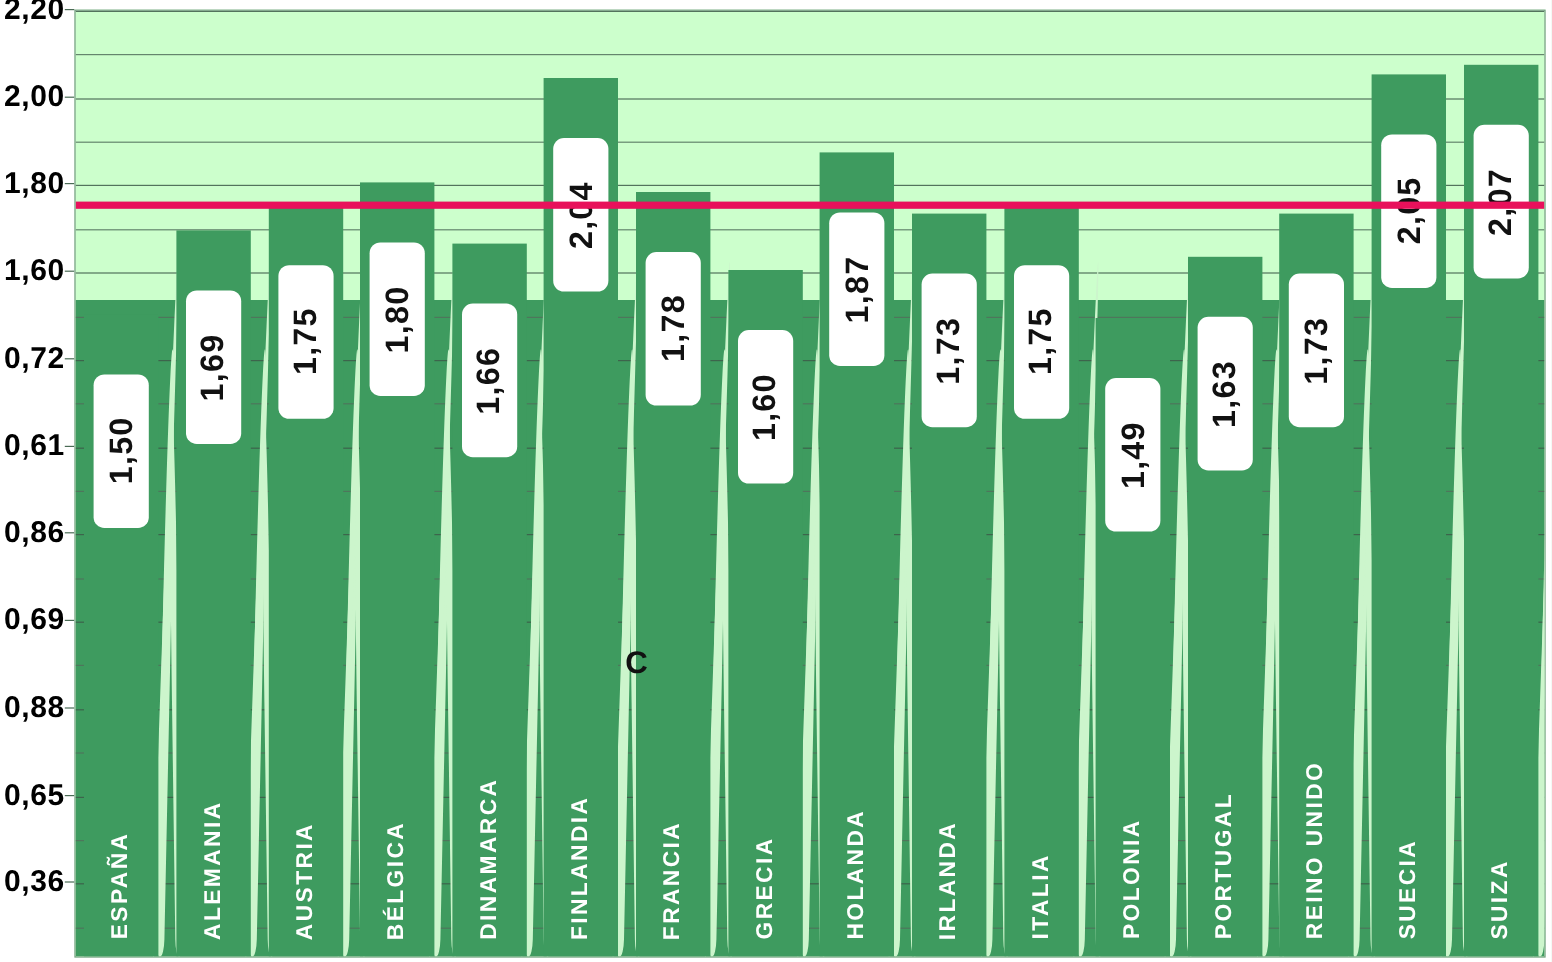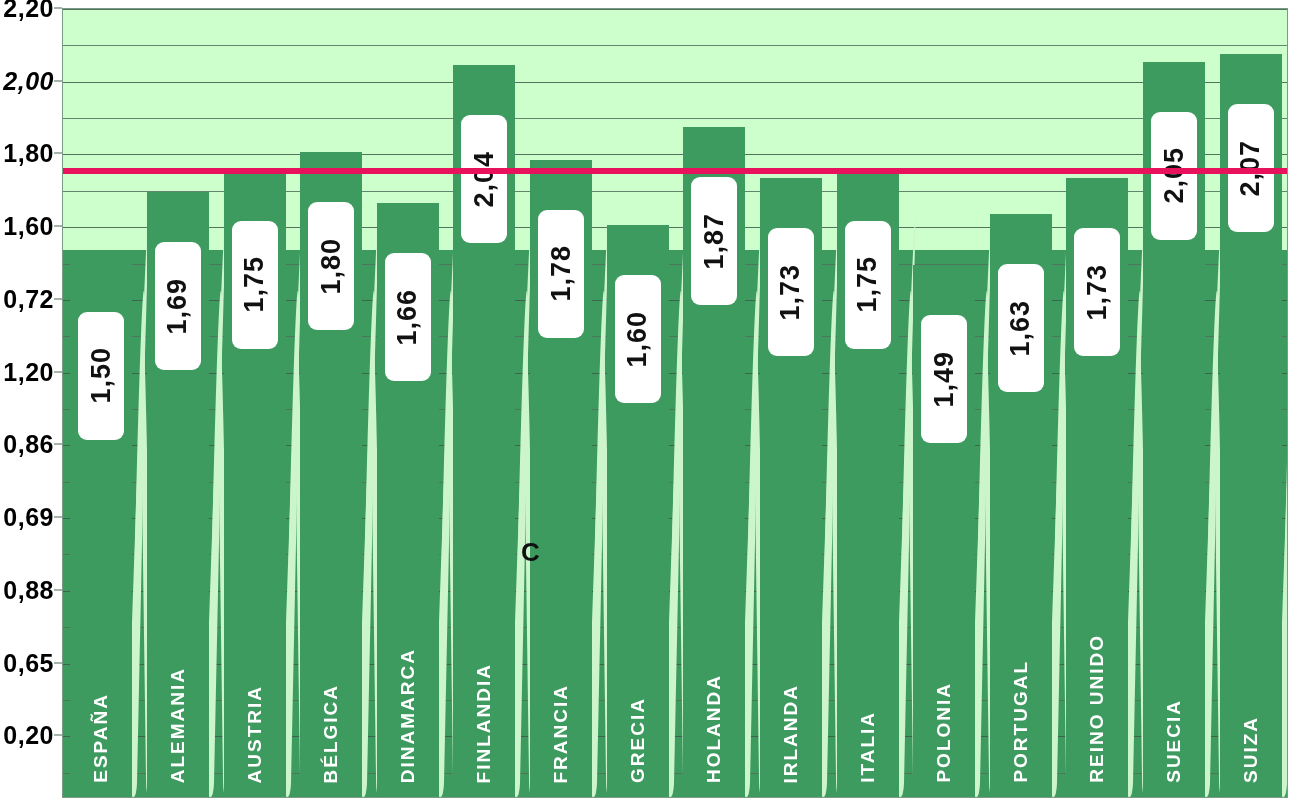--- a/index.html
+++ b/index.html
@@ -50,39 +50,39 @@
   .artifact{position:absolute;font-size:26px;font-weight:700;color:#111;z-index:5;}
 </style>
 </head>
 <body>
 
 <div id="stage">
 
   <div id="yaxis">
       <div class="ytick" style="top: 8px;">2,20</div>
       <div class="ytickmark" style="top: 8px;"></div>
-      <div class="ytick" style="top: 80.7273px; font-style: italic;">2,00</div>
+      <div class="ytick" style="top: 80.7273px;">2,00</div>
       <div class="ytickmark" style="top: 80.7273px;"></div>
       <div class="ytick" style="top: 153.455px;">1,80</div>
       <div class="ytickmark" style="top: 153.455px;"></div>
       <div class="ytick" style="top: 226.182px;">1,60</div>
       <div class="ytickmark" style="top: 226.182px;"></div>
       <div class="ytick" style="top: 298.909px;">0,72</div>
       <div class="ytickmark" style="top: 298.909px;"></div>
-      <div class="ytick" style="top: 371.636px;">1,20</div>
+      <div class="ytick" style="top: 371.636px;">0,61</div>
       <div class="ytickmark" style="top: 371.636px;"></div>
       <div class="ytick" style="top: 444.364px;">0,86</div>
       <div class="ytickmark" style="top: 444.364px;"></div>
       <div class="ytick" style="top: 517.091px;">0,69</div>
       <div class="ytickmark" style="top: 517.091px;"></div>
       <div class="ytick" style="top: 589.818px;">0,88</div>
       <div class="ytickmark" style="top: 589.818px;"></div>
       <div class="ytick" style="top: 662.545px;">0,65</div>
       <div class="ytickmark" style="top: 662.545px;"></div>
-      <div class="ytick" style="top: 735.273px;">0,20</div>
+      <div class="ytick" style="top: 735.273px;">0,36</div>
       <div class="ytickmark" style="top: 735.273px;"></div>
     </div>
 
   <div id="plot">
     <div id="plotinner">
         <div class="grassband" style="height: 547.455px; background: rgb(62, 155, 95);"></div>
         <div class="gridline" style="top: 36.3636px;"></div>
         <div class="gridline" style="top: 109.091px;"></div>
         <div class="gridline" style="top: 181.818px;"></div>
         <div class="gridline" style="top: 254.545px;"></div>

